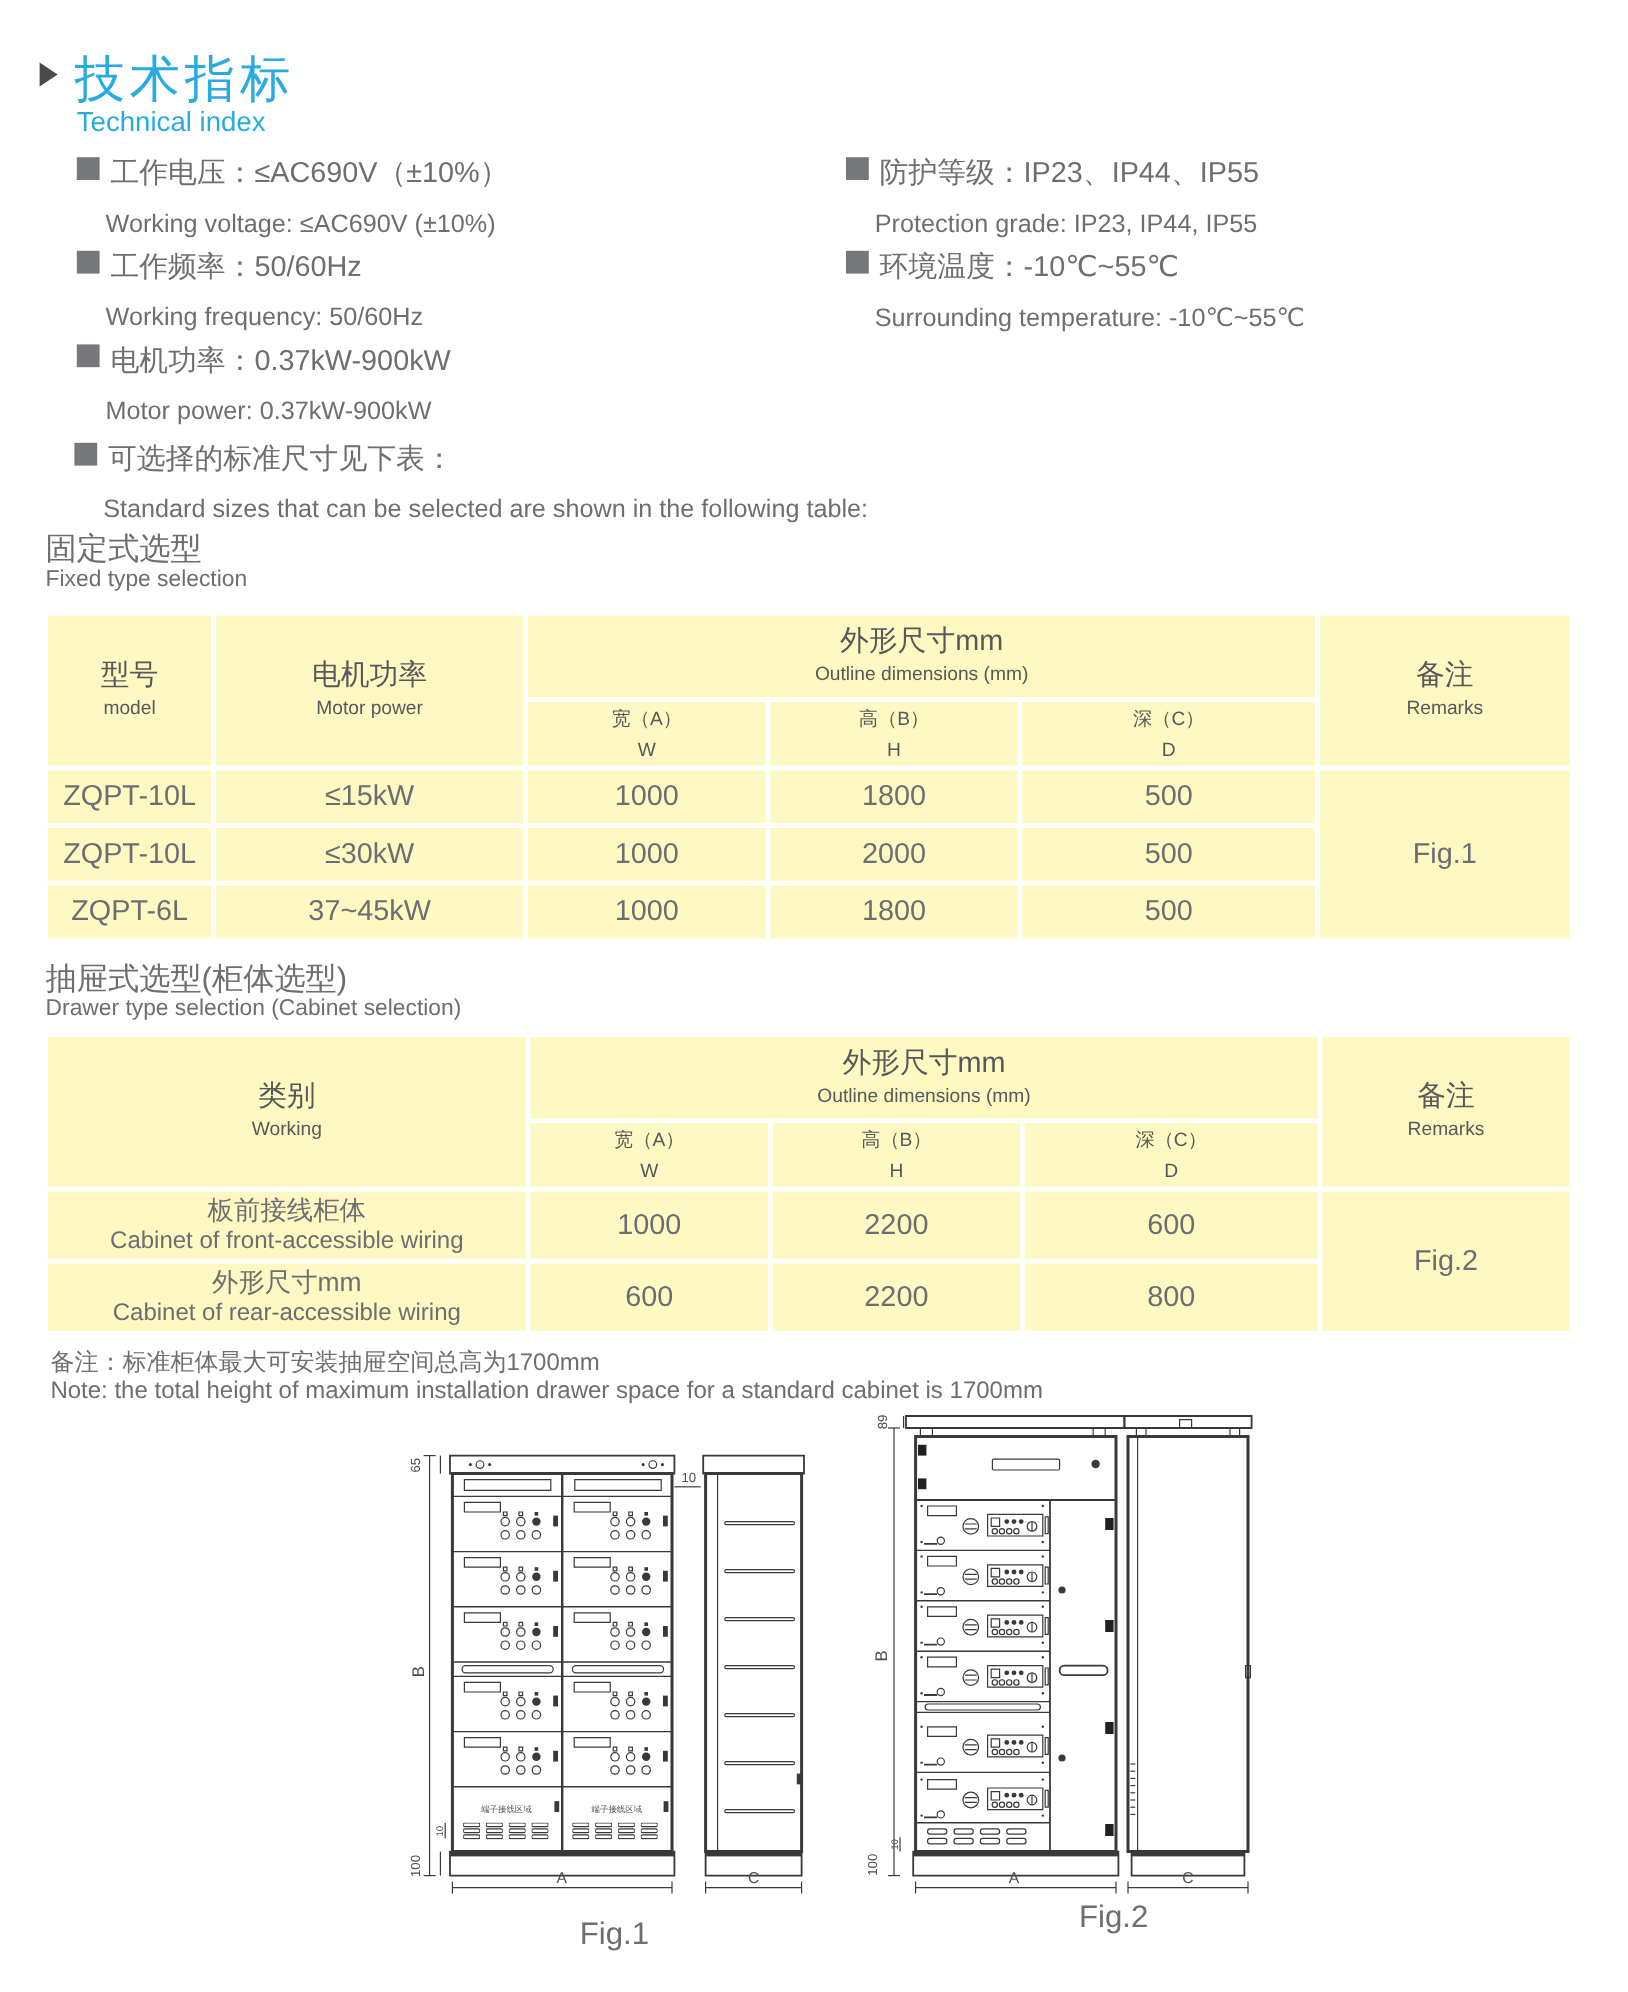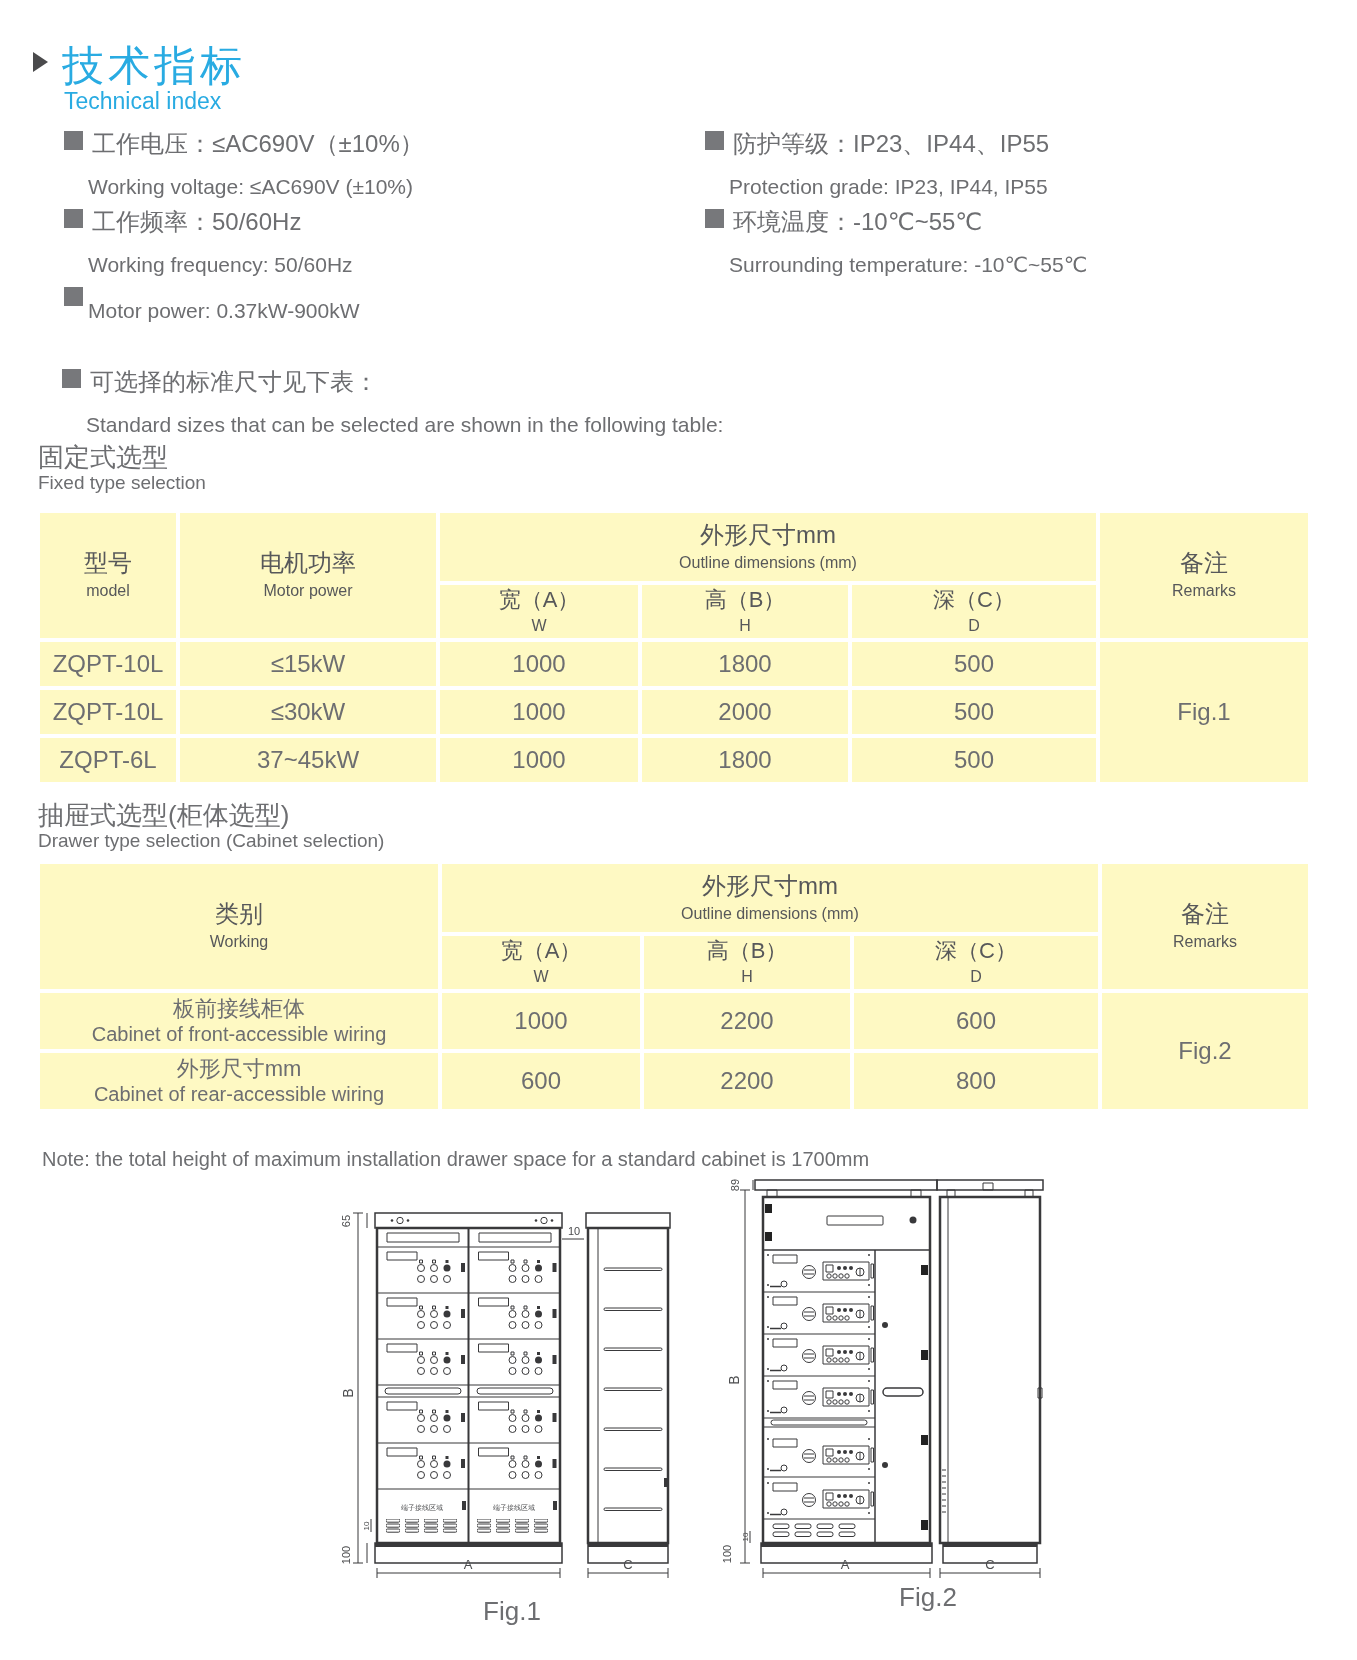--- a/index.html
+++ b/index.html
@@ -20,21 +20,21 @@
   .seclabel{position:absolute;left:38px;font-size:26px;color:#6d6e71;white-space:nowrap;}
   .seclabel-en{position:absolute;left:38px;font-size:19px;color:#6d6e71;white-space:nowrap;}
   
   .tblwrap{position:absolute;left:38px;width:1272px;}
   table.spec-table{border-collapse:separate;border-spacing:0;table-layout:fixed;width:1272px;}
   table.spec-table th,table.spec-table td{border:2px solid #fff;padding:0;text-align:center;
       vertical-align:middle;box-sizing:border-box;}
   table.spec-table th{background:#fef9c3;font-weight:400;color:#57585a;}
   table.spec-table td{background:#fef9c3;color:#6d6e71;font-size:24px;}
   .thcn{font-size:24px;line-height:30px;}
-  .thcn2{font-size:22px;line-height:27px;}
+  .thcn2{font-size:16px;line-height:27px;}
   .then{font-size:16px;line-height:25px;}
   .tdcn{font-size:22px;line-height:27px;}
   .tden{font-size:20px;line-height:25px;}
   
   .note-cn{position:absolute;left:42px;font-size:20px;color:#6d6e71;white-space:nowrap;}
   .note-en{position:absolute;left:42px;font-size:20px;color:#6d6e71;white-space:nowrap;}
   
   .fig-svg{position:absolute;}
   .fig-svg *{vector-effect:non-scaling-stroke;}
   .figcap{position:absolute;font-size:26px;color:#6d6e71;text-align:center;}
@@ -55,20 +55,21 @@
     <div class="cn">工作电压：≤AC690V（±10%）</div>
     <div class="en">Working voltage: ≤AC690V (±10%)</div>
   </div>
   <div class="spec" style="left:64px;top:206px">
     <span class="bullet"></span>
     <div class="cn">工作频率：50/60Hz</div>
     <div class="en">Working frequency: 50/60Hz</div>
   </div>
   <div class="spec" style="left:64px;top:284px">
     <span class="bullet"></span>
+    <div class="cn">电机功率：0.37kW-900kW</div>
     <div class="en">Motor power: 0.37kW-900kW</div>
   </div>
   <div class="spec" style="left:62px;top:366px">
     <span class="bullet"></span>
     <div class="cn">可选择的标准尺寸见下表：</div>
     <div class="en">Standard sizes that can be selected are shown in the following table:</div>
   </div>
 
   <div class="spec" style="left:705px;top:128px">
     <span class="bullet"></span>
@@ -210,20 +211,21 @@
           <div class="tden">Cabinet of rear-accessible wiring</div>
         </td>
         <td>600</td>
         <td>2200</td>
         <td>800</td>
       </tr>
     </tbody>
       </table>
   </div>
 
+  <div class="note-cn" style="top:1122px">备注：标准柜体最大可安装抽屉空间总高为1700mm</div>
   <div class="note-en" style="top:1148px">Note: the total height of maximum installation drawer space for a standard cabinet is 1700mm</div>
 
   <svg class="fig-svg" style="left:340px;top:1185px" width="340" height="425" viewBox="0 0 340 425">
     <defs>
       <symbol id="d1" viewBox="0 0 91 46" width="91" height="46">
         <rect class="o" x="10" y="5" width="30" height="8" stroke-width="1"></rect>
         <rect class="o" x="42.5" y="13" width="3" height="3" stroke-width="1"></rect>
         <rect class="o" x="55.5" y="13" width="3" height="3" stroke-width="1"></rect>
         <rect x="68.5" y="13" width="3" height="3" fill="#39393b"></rect>
         <circle class="o" cx="44" cy="21" r="3.5" stroke-width="1"></circle>

